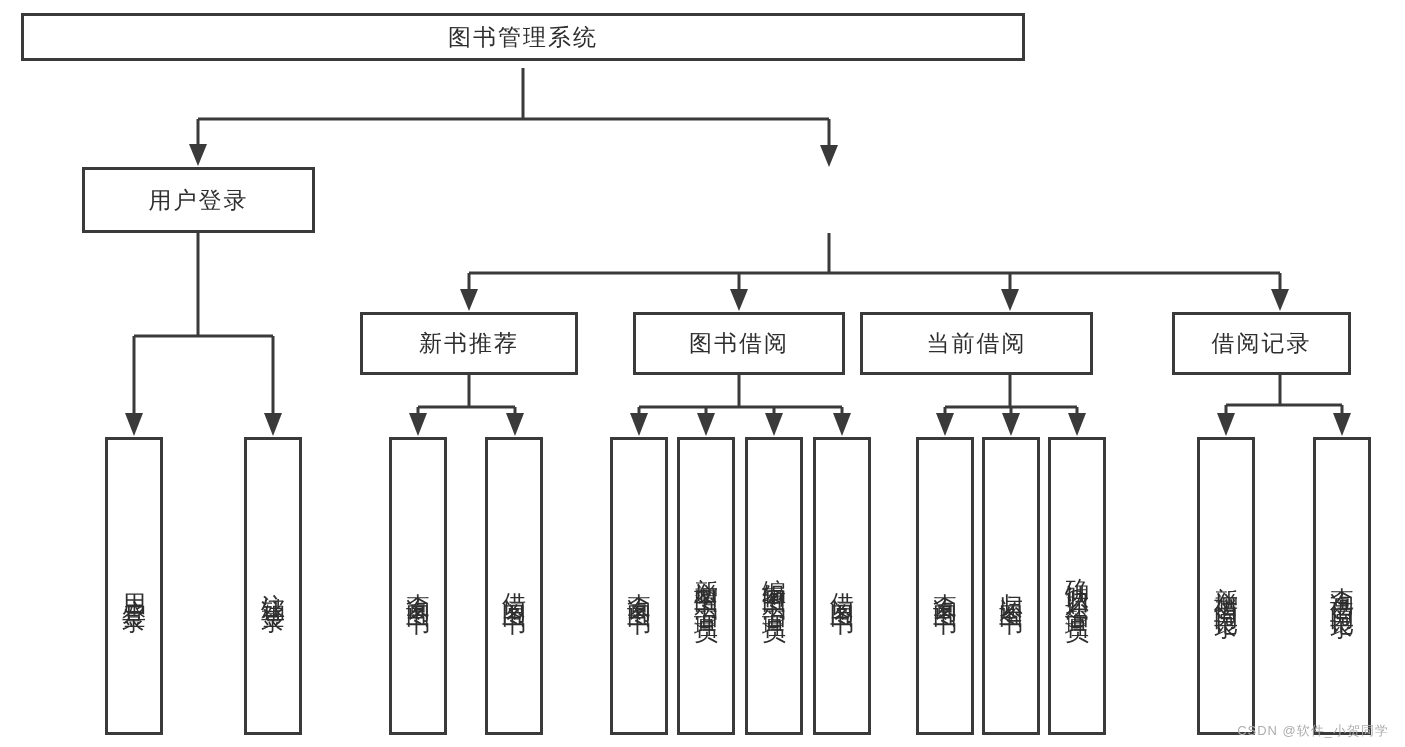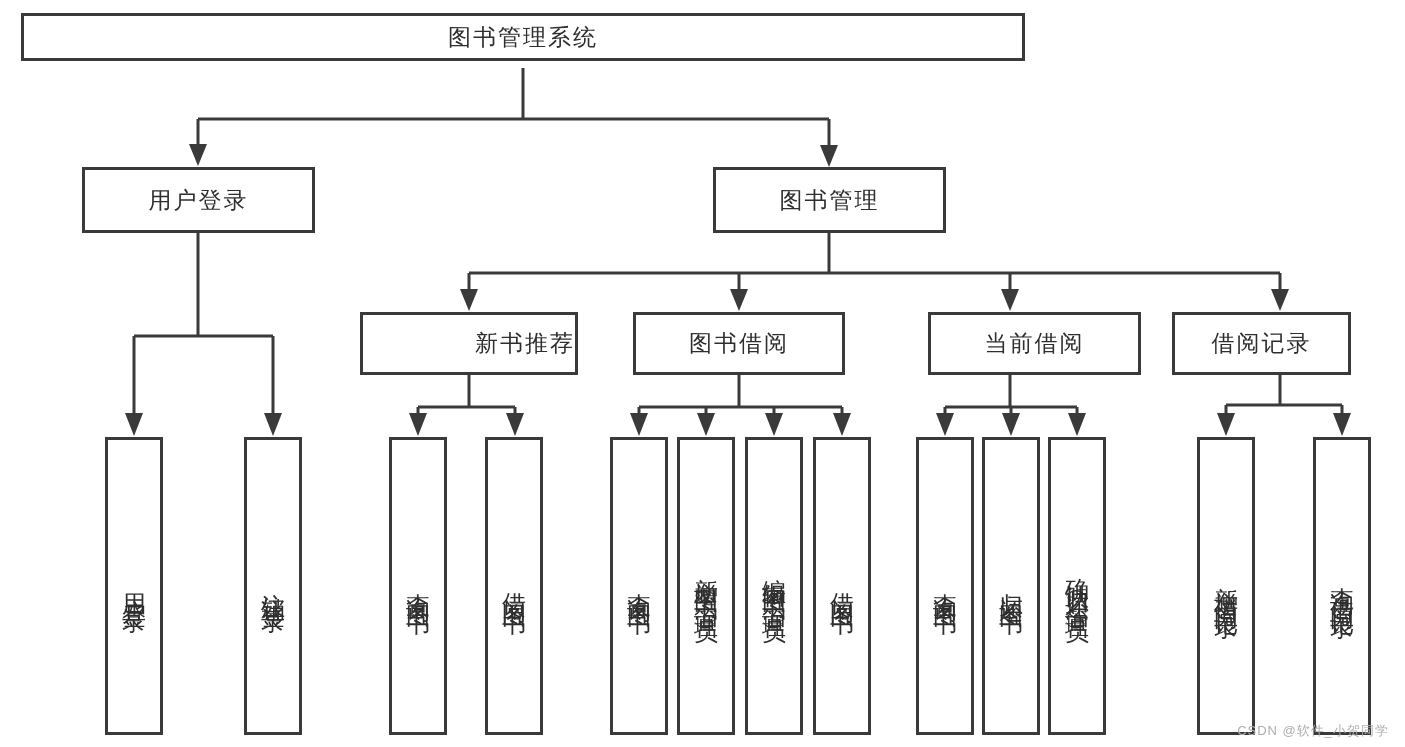--- a/index.html
+++ b/index.html
@@ -105,31 +105,28 @@
     </g>
   </svg>
 
   <div class="node root h">
     <span>图书管理系统</span>
   </div>
 
   <div class="node lv2 h" style="left:82px;">
     <span>用户登录</span>
   </div>
-  <div class="node lv2 h" style="left:713px;">
-    <span>图书管理</span>
-  </div>
 
-  <div class="node lv3 h" style="left:360px;width:218px;justify-content:flex-end;">
+  <div class="node lv3 h" style="left:360px;width:218px;">
     <span>新书推荐</span>
   </div>
   <div class="node lv3 h" style="left:633px;width:212px;align-items:center;">
     <span>图书借阅</span>
   </div>
-  <div class="node lv3 h" style="left:928px;width:213px;">
+  <div class="node lv3 h" style="left:860px;width:233px;">
     <span>当前借阅</span>
   </div>
   <div class="node lv3 h" style="left:1172px;width:179px;">
     <span>借阅记录</span>
   </div>
 
   <div class="node leaf" style="left:105px;">
     <span class="vtext">用户登录</span>
   </div>
   <div class="node leaf" style="left:244px;">

